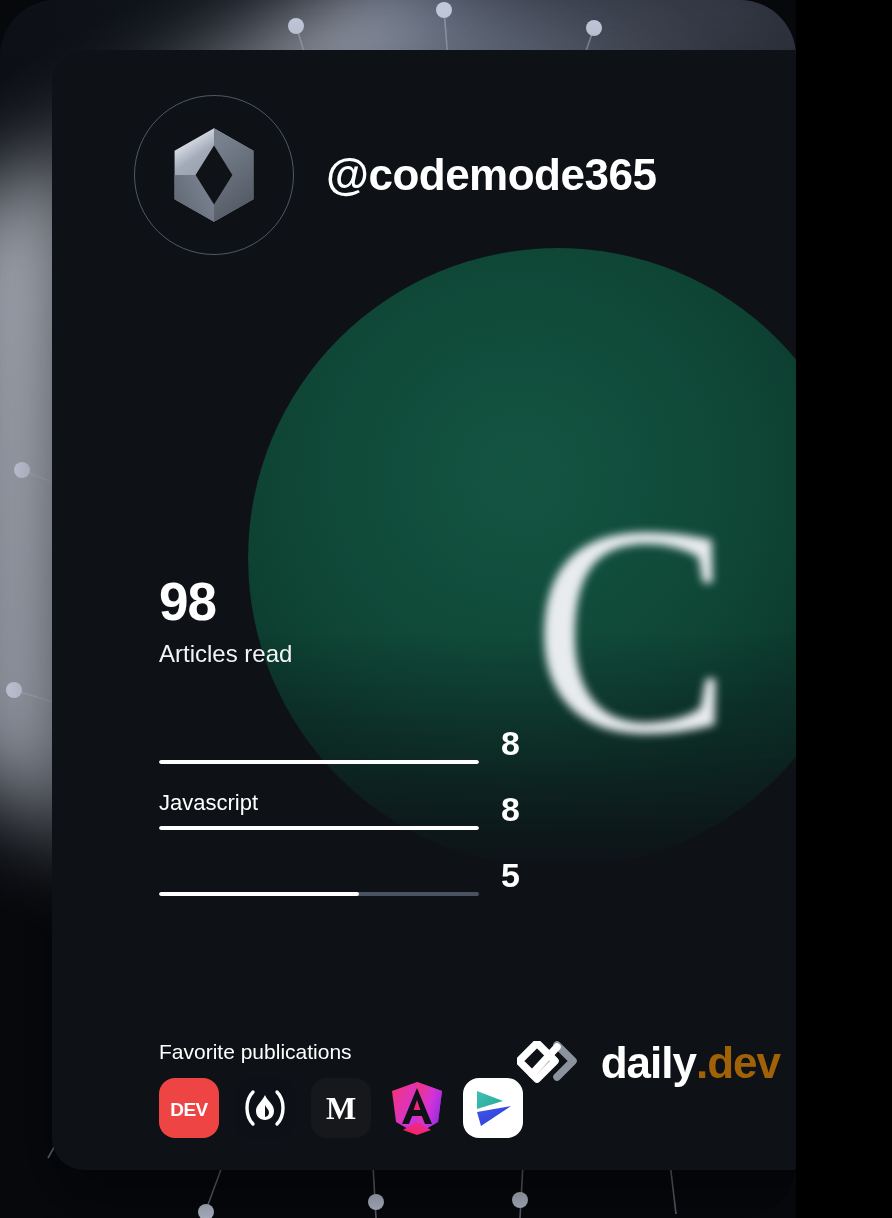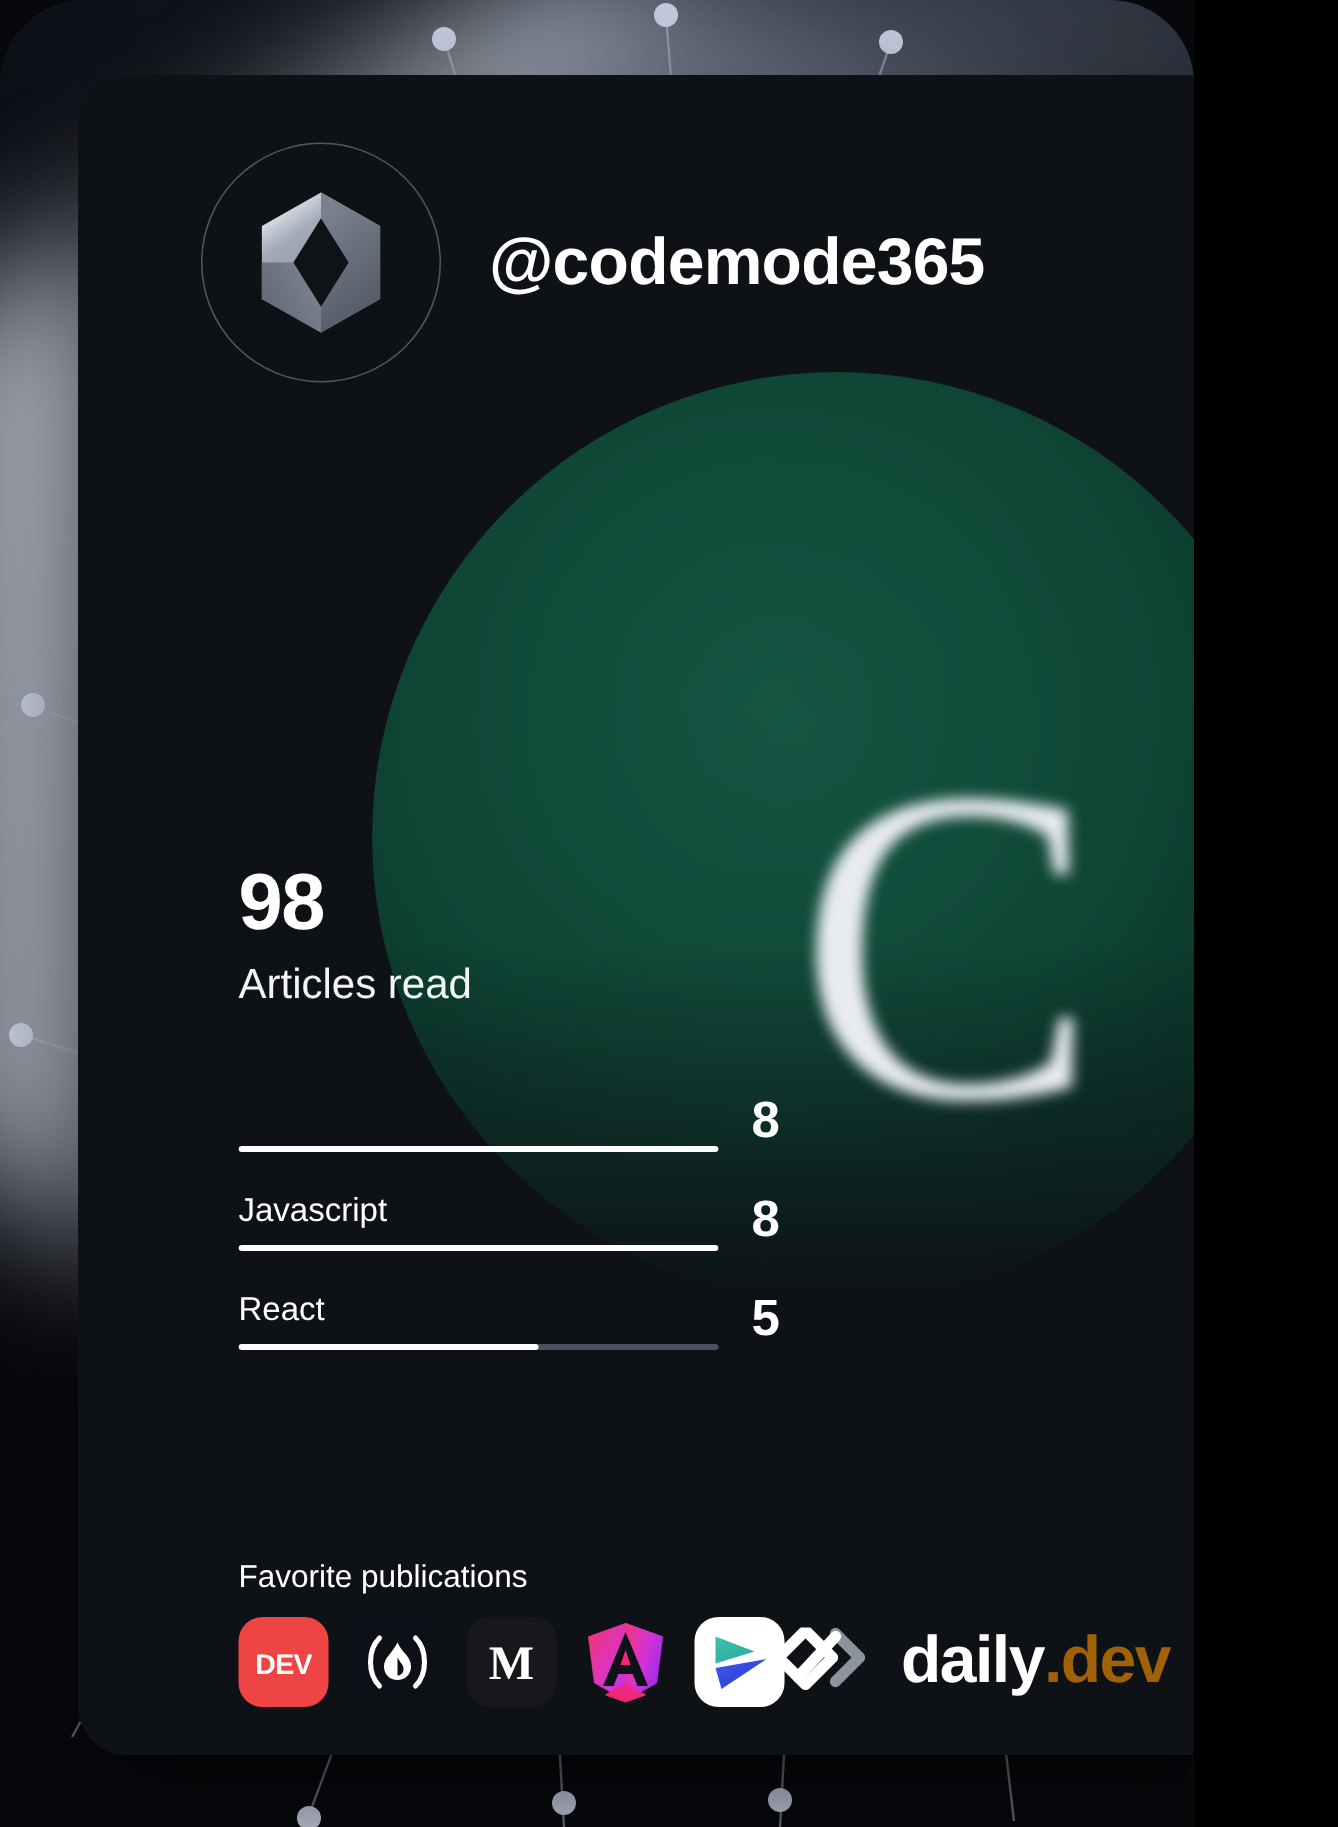--- a/index.html
+++ b/index.html
@@ -115,21 +115,21 @@
     letter-spacing:-.5px; white-space:nowrap;
   }
 
   
   .stats-block { position:absolute; left:107px; top:525px; width:370px; }
   .read-count {
     font-size:53px; font-weight:700; color:#fff;
     line-height:1; letter-spacing:-1px;
   }
   .read-label {
-    font-size:28px; color:#f3f4f6; margin-top:12px; font-weight:400;
+    font-size:24px; color:#f3f4f6; margin-top:12px; font-weight:400;
   }
 
   .tag-list { margin-top:30px; }
   .tag-row {
     position:relative;
     display:flex; align-items:flex-end;
     height:66px;
   }
   .tag-left { width:320px; flex:none; }
   .tag-name {
@@ -163,21 +163,21 @@
     overflow:hidden; flex:none;
   }
   .pub-dev     { background:#ef4444; }
   .pub-hashnode{ background:#0d1117; }
   .pub-medium  { background:#17181c; }
   .pub-angular { background:#0e1217; }
   .pub-gen     { background:#ffffff; }
 
   
   .brand {
-    position:absolute; right:62px; top:1032px;
+    position:absolute; right:62px; top:988px;
     display:flex; align-items:center; gap:18px;
   }
   .brand-mark { width:66px; height:44px; flex:none; }
   .brand-text {
     font-size:44px; font-weight:700; letter-spacing:-1px;
     display:flex; align-items:baseline;
   }
   .brand-daily { color:#fff; }
   .brand-dev   { color:#a16207; font-weight:700; font-size:44px; }
 </style>
@@ -299,21 +299,20 @@
               <div class="tag-name">Javascript</div>
               <div class="tag-bar">
                 <div class="tag-bar-fill" style="width: 100%;"></div>
               </div>
             </div>
             <div class="tag-value">8</div>
           </div>
 
           <div class="tag-row">
             <div class="tag-left">
-              <div class="tag-name">React</div>
               <div class="tag-bar">
                 <div class="tag-bar-fill" style="width: 62.5%;"></div>
               </div>
             </div>
             <div class="tag-value">5</div>
           </div>
 
 
         </div>
       </div>

